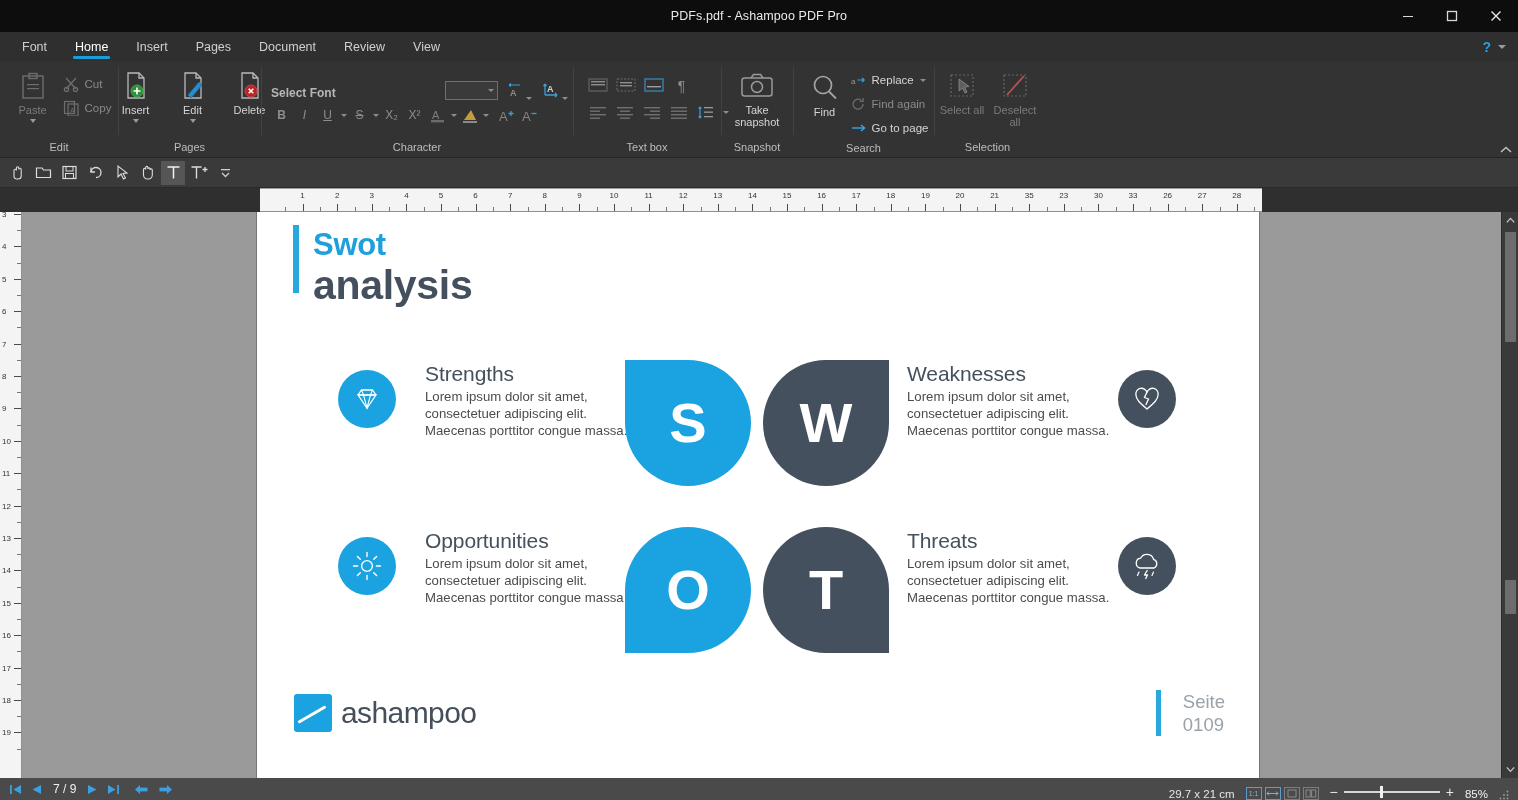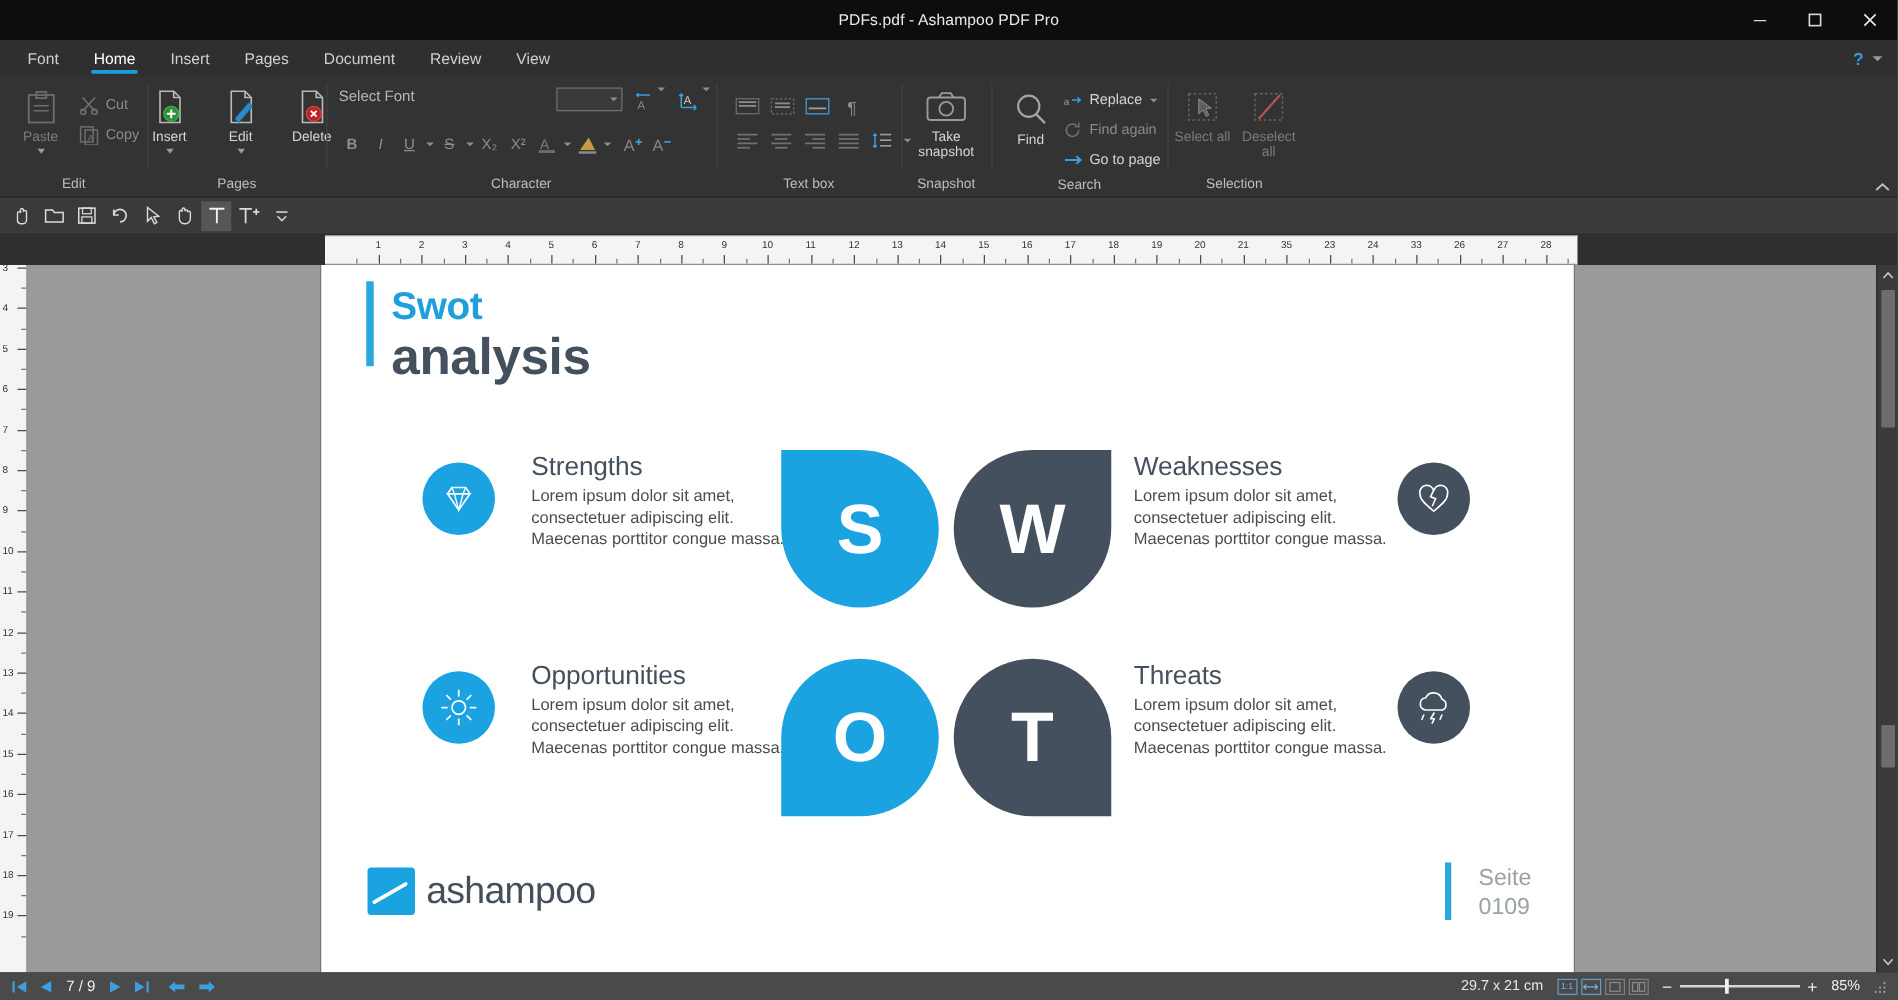--- a/index.html
+++ b/index.html
@@ -185,21 +185,21 @@
 
   
   .statusbar {
     height: 22px; background: #4a4a4a; display: flex; align-items: center;
     flex: none; color: #e0e0e0; font-size: 11.5px; position: relative;
   }
   .nav { display: flex; align-items: center; gap: 9px; padding-left: 9px; }
   .nav .ico { color: #3d9fe0; font-size: 11px; display:flex;align-items:center; }
   .nav .pagecount { color: #efefef; font-size: 12px; padding: 0 2px; }
   .status-right {
-    position: absolute; right: 8px; top: 0; height: 22px; display: flex; align-items: center; gap: 11px;
+    position: absolute; right: 8px; top: 0; height: 22px; display: flex; align-items: flex-end; gap: 11px;
   }
   .pagesize { color: #e6e6e6; font-size: 11.5px; }
   .zoomicons { display: flex; align-items: center; gap: 3px; }
   .zico {
     width: 16px; height: 13px; border: 1px solid #8e8e8e; color: #6fb6e4;
     font-size: 7px; display: flex; align-items: center; justify-content: center;
   }
   .zico.blue { border-color: #5d9cc4; }
   .zico.grey { border-color: #7d7d7d; color: #8a8a8a; }
   .zoomslider { display: flex; align-items: center; gap: 6px; }
@@ -328,21 +328,21 @@
             </svg>
           </div>
           <div class="lbl">Delete</div>
         </div>
       </div>
       <div class="group-label">Pages</div>
     </div>
 
     <div class="group" style="width:312px">
       <div class="group-body" style="flex-direction:column;width:100%;padding-top:6px;">
-        <div style="display:flex;align-items:flex-start;width:100%;height:30px;">
+        <div style="display:flex;align-items:flex-end;width:100%;height:30px;font-weight:bold;">
           <div style="color:#b6b6b6;font-size:12px;padding-left:5px;width:210px;">Select Font</div>
           <div class="fontbox">
             <span></span>
             <span class="mini-caret"></span>
           </div>
           <div class="smallbtn en" style="margin-left:6px;">
             <svg width="16" height="16" viewBox="0 0 16 16">
               <path d="M2 3 H13 M2 3 L4 1.6 M2 3 L4 4.4" stroke="#3a9fd8" stroke-width="1.2" fill="none"></path>
               <text x="3" y="14" font-size="9" fill="#8d8d8d" font-family="Liberation Sans">A</text>
             </svg>
@@ -678,21 +678,21 @@
         <div class="tickmaj" style="left: 734.6px;"></div>
         <div class="num" style="left: 734.6px;">21</div>
         <div class="tickmin" style="left: 751.9px;"></div>
         <div class="tickmaj" style="left: 769.2px;"></div>
         <div class="num" style="left: 769.2px;">35</div>
         <div class="tickmin" style="left: 786.5px;"></div>
         <div class="tickmaj" style="left: 803.8px;"></div>
         <div class="num" style="left: 803.8px;">23</div>
         <div class="tickmin" style="left: 821.1px;"></div>
         <div class="tickmaj" style="left: 838.4px;"></div>
-        <div class="num" style="left: 838.4px;">24</div>
+        <div class="num" style="left: 838.4px;">30</div>
         <div class="tickmin" style="left: 855.7px;"></div>
         <div class="tickmaj" style="left: 873px;"></div>
         <div class="num" style="left: 873px;">33</div>
         <div class="tickmin" style="left: 890.3px;"></div>
         <div class="tickmaj" style="left: 907.6px;"></div>
         <div class="num" style="left: 907.6px; text-align: right;">26</div>
         <div class="tickmin" style="left: 924.9px;"></div>
         <div class="tickmaj" style="left: 942.2px;"></div>
         <div class="num" style="left: 942.2px;">27</div>
         <div class="tickmin" style="left: 959.5px;"></div>

